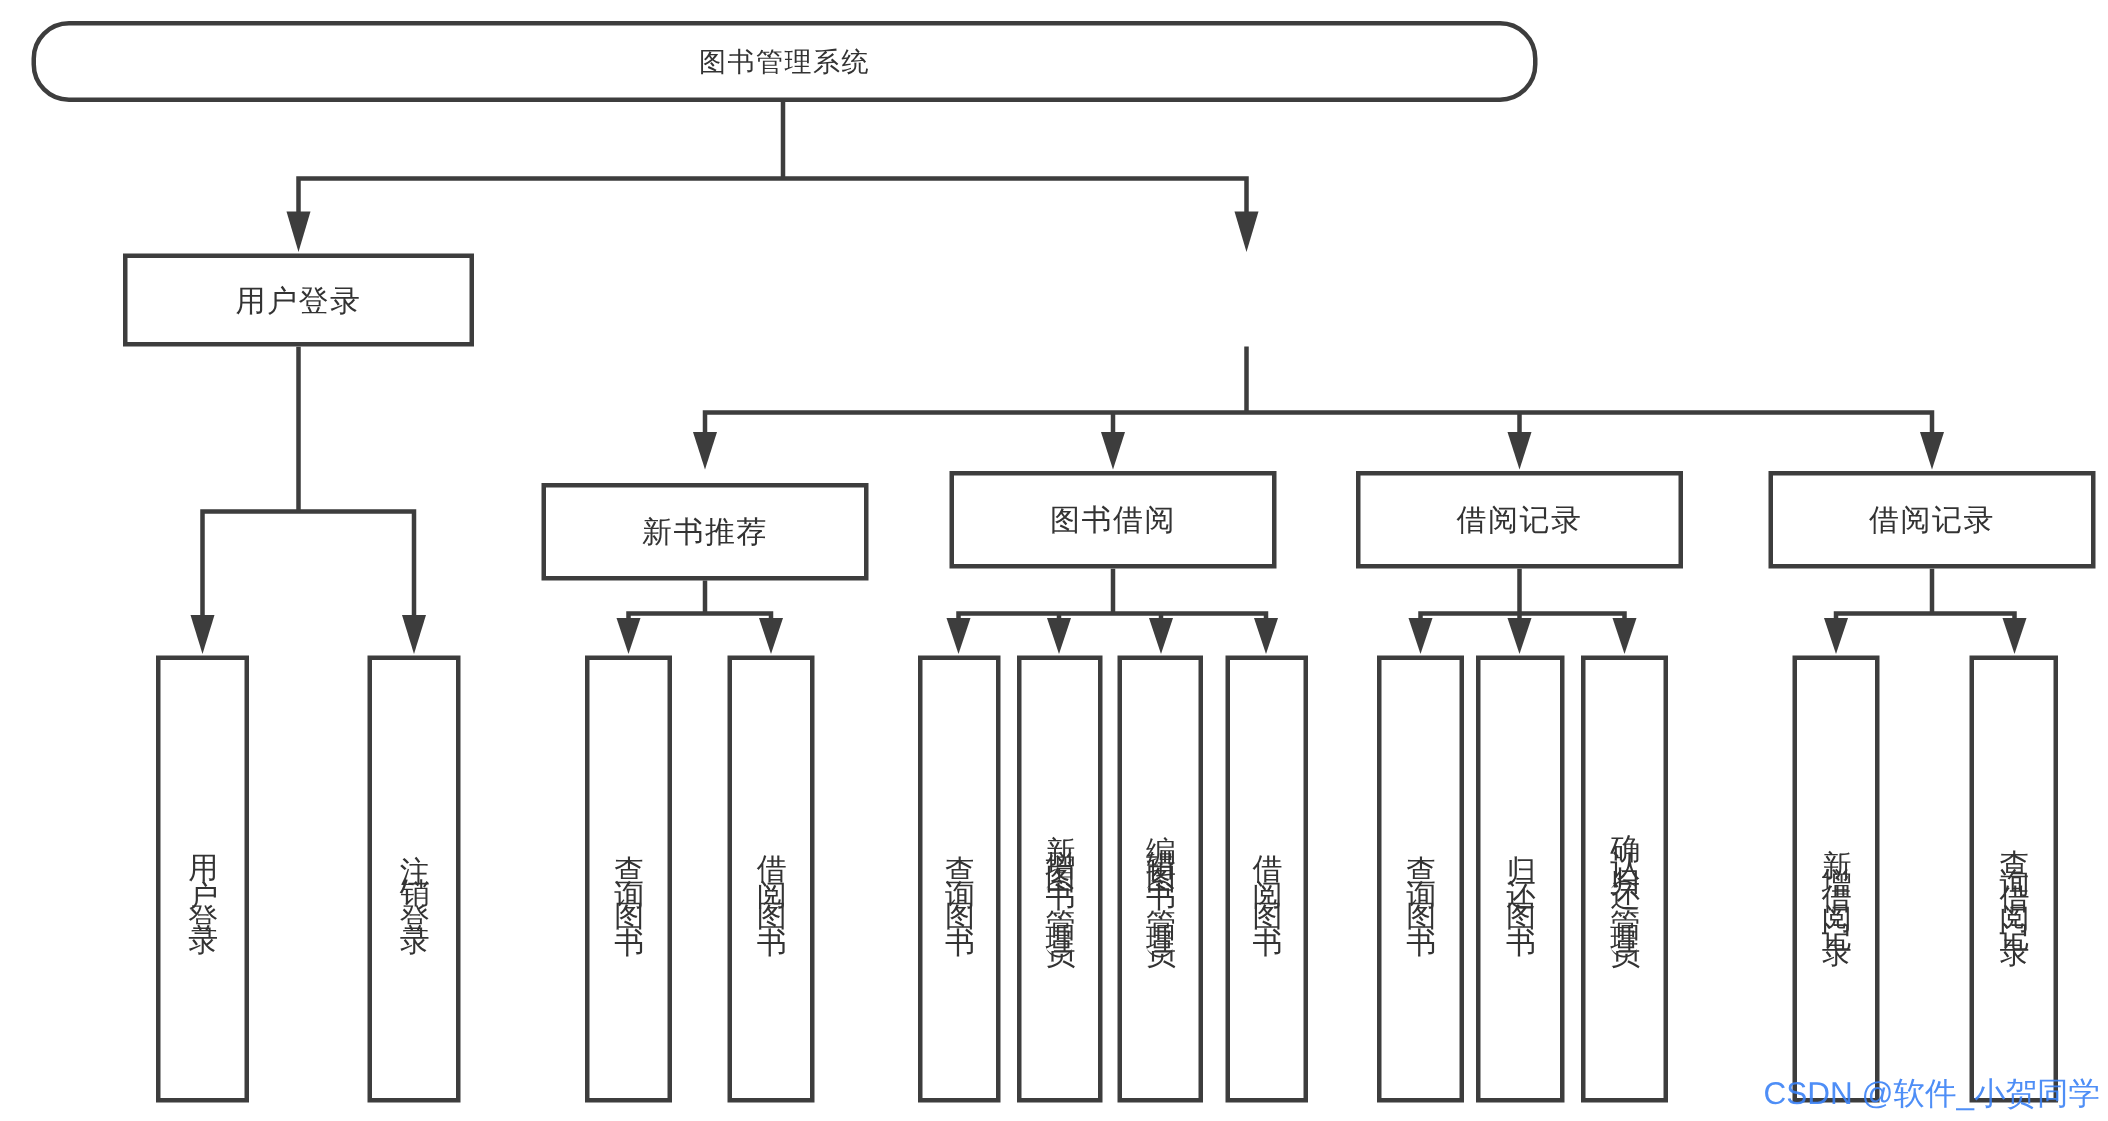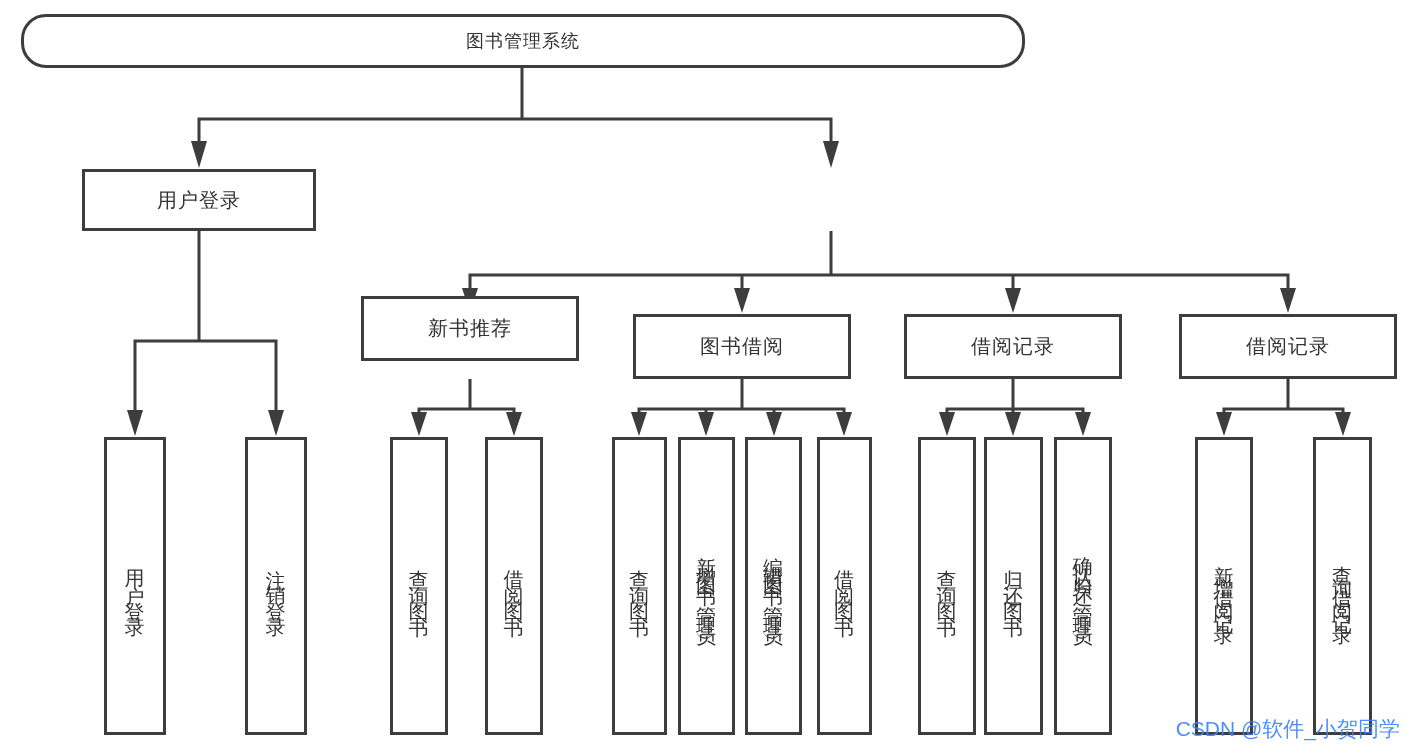--- a/index.html
+++ b/index.html
@@ -98,21 +98,21 @@
   </svg>
 
   <div class="box" style="left:21px; top:14px; width:1004px; height:54px;border-radius:25px;">
     <span class="root-label">图书管理系统</span>
   </div>
 
   <div class="box" style="left:82px; top:169px; width:234px; height:62px;">
     <span class="h-label">用户登录</span>
   </div>
 
-  <div class="box" style="left:361px; top:296px; width:218px; height:65px;">
+  <div class="box" style="left:361px; top:322px; width:218px; height:65px;">
     <span class="h-label">新书推荐</span>
   </div>
   <div class="box" style="left:633px; top:314px; width:218px; height:65px;">
     <span class="h-label">图书借阅</span>
   </div>
   <div class="box" style="left:904px; top:314px; width:218px; height:65px;">
     <span class="h-label">借阅记录</span>
   </div>
   <div class="box" style="left:1179px; top:314px; width:218px; height:65px;">
     <span class="h-label">借阅记录</span>

